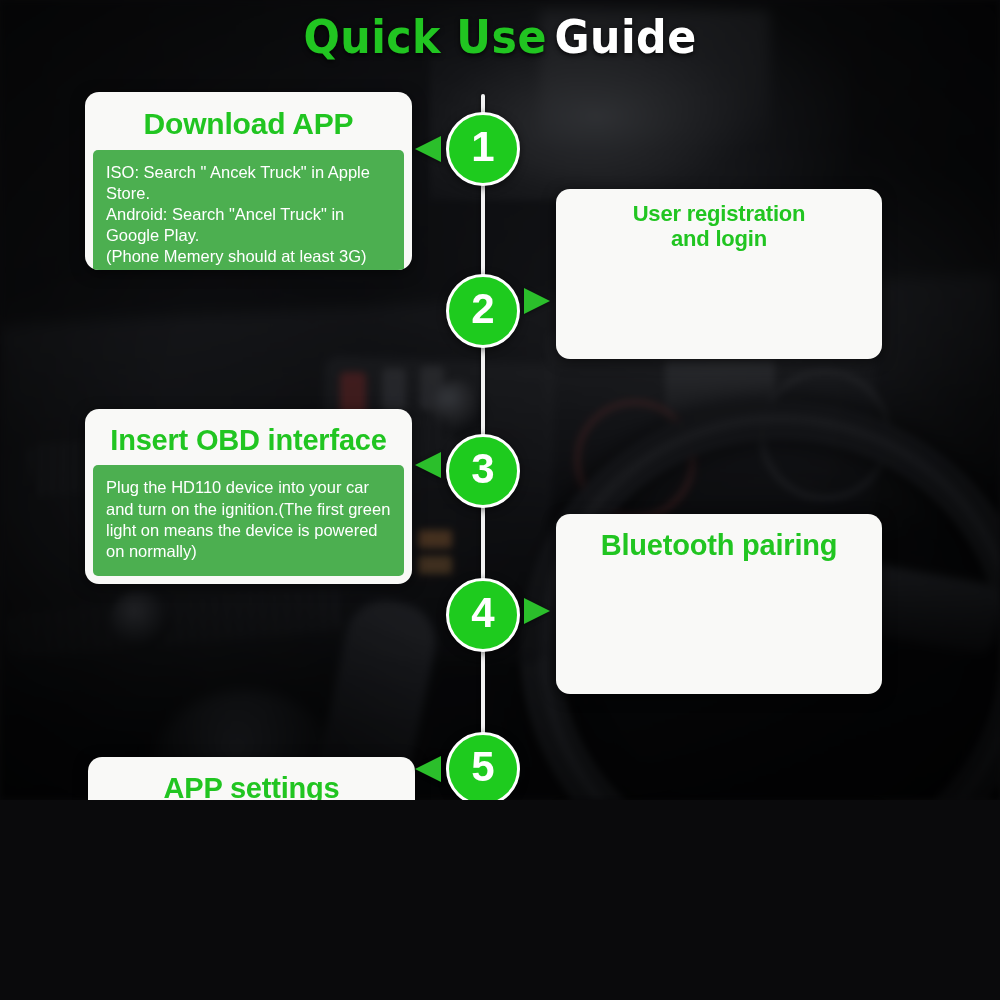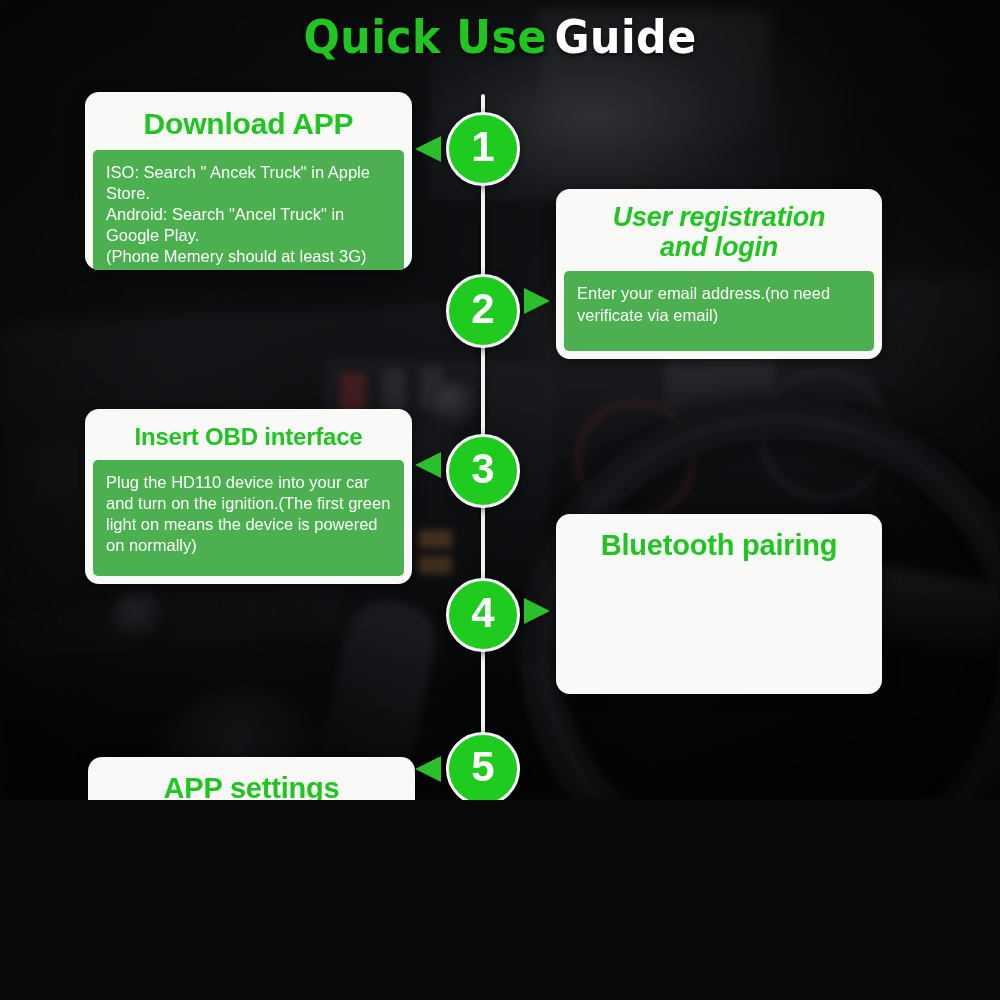--- a/index.html
+++ b/index.html
@@ -229,25 +229,25 @@
 
   
   #card-1 { left: 85px;  top: 92px;  width: 327px; height: 178px; }
   #card-2 { left: 556px; top: 189px; width: 326px; height: 170px; }
   #card-3 { left: 85px;  top: 409px; width: 327px; height: 175px; }
   #card-4 { left: 556px; top: 514px; width: 326px; height: 180px; gap: 23px; }
   #card-5 { left: 88px;  top: 718px; width: 327px; height: 170px; margin-top: 39px; }
   #card-6 { left: 556px; top: 808px; width: 326px; height: 176px; }
 
   #card-1 .card-title { font-size: 30px; }
-  #card-3 .card-title { font-size: 24px; }
+  #card-3 .card-title { font-size: 29px; }
   #card-4 .card-title { font-size: 29px; }
   #card-5 .card-title { font-size: 29px; }
   #card-6 .card-title { font-size: 29px; }
-  #card-2 .card-title { font-size: 27px; padding-top: 5px; font-style: italic; }
+  #card-2 .card-title { font-size: 22px; padding-top: 5px; }
 
   
   .badge {
     position: absolute;
     width: 74px;
     height: 74px;
     border-radius: 50%;
     background: #1ecb1e;
     border: 3px solid #ffffff;
     color: #ffffff;
@@ -320,21 +320,20 @@
   <div class="card" id="card-1">
     <div class="card-title">Download APP</div>
     <div class="card-body">ISO: Search " Ancek Truck" in Apple Store.
 Android: Search "Ancel Truck" in Google Play.
 (Phone Memery should at least 3G)</div>
   </div>
 
   <div class="card" id="card-2">
     <div class="card-title">User registration
 and login</div>
-    <div class="card-body">Enter your email address.(no need verificate via email)</div>
   </div>
 
   <div class="card" id="card-3">
     <div class="card-title">Insert OBD interface</div>
     <div class="card-body">Plug the HD110 device into your car and turn on the ignition.(The first green light on means the device is powered on normally)</div>
   </div>
 
   <div class="card" id="card-4">
     <div class="card-title">Bluetooth pairing</div>
   </div>

